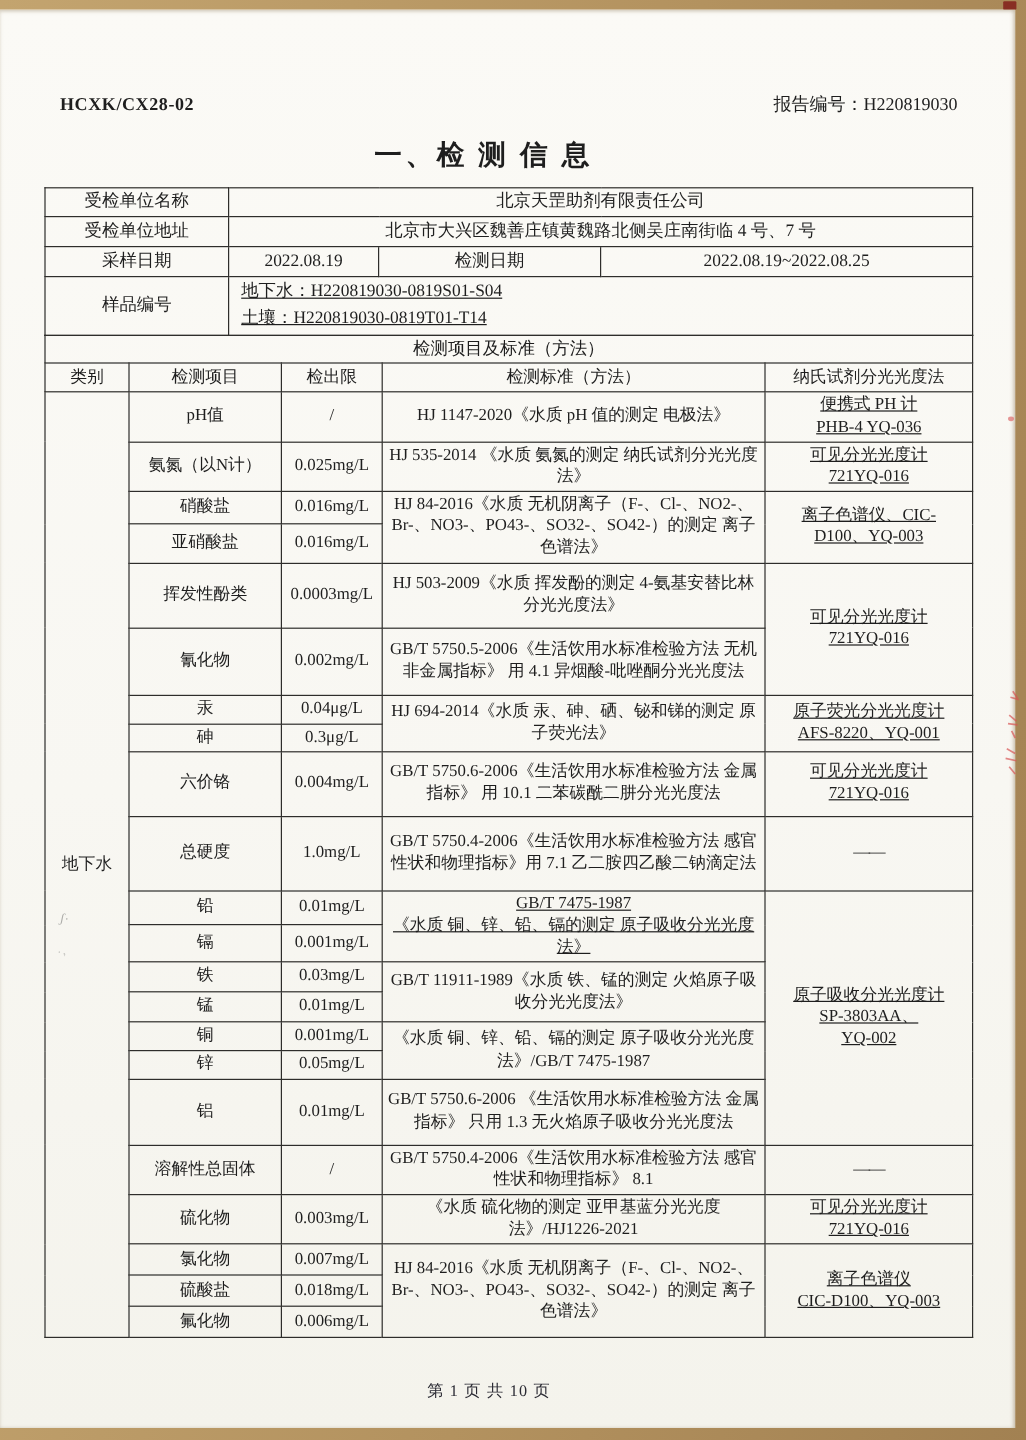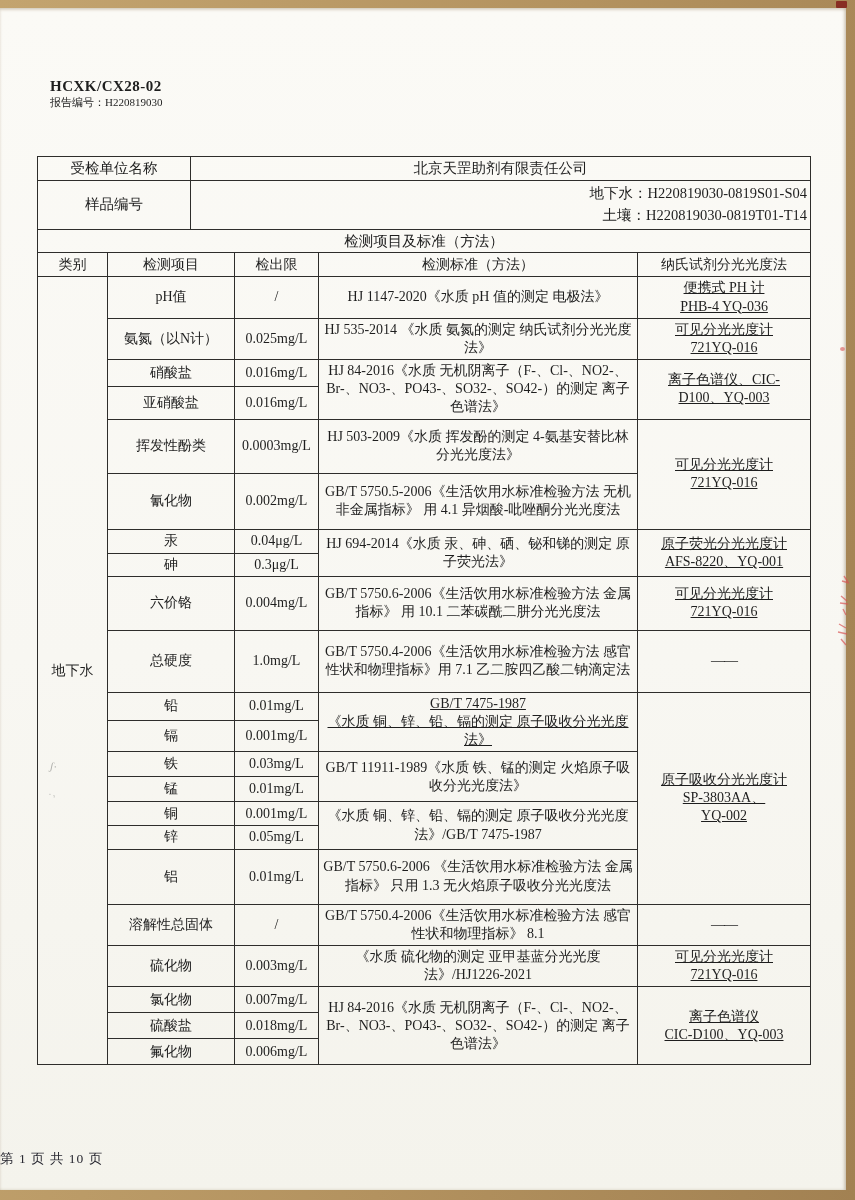--- a/index.html
+++ b/index.html
@@ -17,48 +17,47 @@
   }
   .paper {
     position: absolute; top: 8px; left: 0; right: 9px; bottom: 10px;
     background: linear-gradient(180deg, #fbfaf6 0%, #f8f7f2 55%, #f4f3ec 100%);
     box-shadow: inset -2px 0 3px rgba(120,95,55,.25), inset 0 2px 3px rgba(120,95,55,.2);
   }
   .doc-header {
     position: absolute; top: 70px; left: 50px; right: 48px;
     display: flex; justify-content: space-between; align-items: baseline;
     font-size: 15px;
-    flex-direction: column;
   }
   .doc-code { font-weight: bold; letter-spacing: .5px; }
-  .report-no { font-size: 11px; }
+  .report-no { font-size: 15px; }
   .page-title {
     position: absolute; top: 106px; left: 0; right: 40px;
     text-align: center; font-size: 23px; font-weight: bold; letter-spacing: 3px;
   }
   .tables {
     position: absolute; top: 148px; left: 37px; width: 773px;
   }
   table { border-collapse: collapse; width: 773px; table-layout: fixed; border-radius: 11px; }
   table + table { margin-top: -1px; }
   td {
     border: 1px solid #2e2d2b;
     text-align: center; vertical-align: middle;
     font-size: 14px; line-height: 1.3; padding: 2px 3px;
     overflow: hidden;
   }
   .info-table td { font-size: 14.5px; }
-  .sample-no-cell { text-align: right; padding-left: 22px; line-height: 1.5; }
+  .sample-no-cell { text-align: left; padding-left: 10px; line-height: 1.5; text-decoration: underline; }
   .sample-no-cell .ln { display: block; }
   .section-row td { font-size: 14.5px; margin-top: 31px; }
   .std-cell .ln, .instr-cell .ln { display: block; text-decoration: underline; }
   .dash { letter-spacing: -1px; }
   .footer {
-    position: absolute; top: 1142px; left: 0; right: 45px;
-    font-size: 13.5px; letter-spacing: 1px; color: #2a2a33;
+    position: absolute; top: 1142px; left: 14px; right: 45px;
+    text-align: center; font-size: 13.5px; letter-spacing: 1px; color: #2a2a33;
   }
   
   .corner-mark {
     position: absolute; top: 1px; left: 836px; width: 11px; height: 7px;
     background: #84251e; border-radius: 1px; opacity: .9;
   }
   .red-dot {
     position: absolute; left: 840px; top: 347px; width: 5px; height: 4px;
     background: #e07c7c; border-radius: 50%; opacity: .8;
   }
@@ -79,35 +78,46 @@
 <body>
 
 <div class="scan-bg">
   <div class="paper">
 
     <div class="doc-header">
       <span class="doc-code">HCXK/CX28-02</span>
       <span class="report-no">报告编号：H220819030</span>
     </div>
 
+    <div class="page-title">一、检 测 信 息</div>
 
     <div class="tables">
 
       <table class="info-table">
         <colgroup>
             <col style="width:153px">
             <col style="width:125px">
             <col style="width:185px">
             <col style="width:310px">
           </colgroup>
         <tbody>
             <tr style="height:24px">
           <td>受检单位名称</td>
           <td colspan="3">北京天罡助剂有限责任公司</td>
         </tr>
+        <tr style="height:25px">
+          <td>受检单位地址</td>
+          <td colspan="3">北京市大兴区魏善庄镇黄魏路北侧吴庄南街临 4 号、7 号</td>
+        </tr>
+        <tr style="height:25px">
+          <td>采样日期</td>
+          <td>2022.08.19</td>
+          <td>检测日期</td>
+          <td>2022.08.19~2022.08.25</td>
+        </tr>
         <tr style="height:46px">
           <td>样品编号</td>
           <td colspan="3" class="sample-no-cell">
             <span class="ln">地下水：H220819030-0819S01-S04</span>
             <span class="ln">土壤：H220819030-0819T01-T14</span>
           </td>
         </tr>
       </tbody>
         </table>
 

